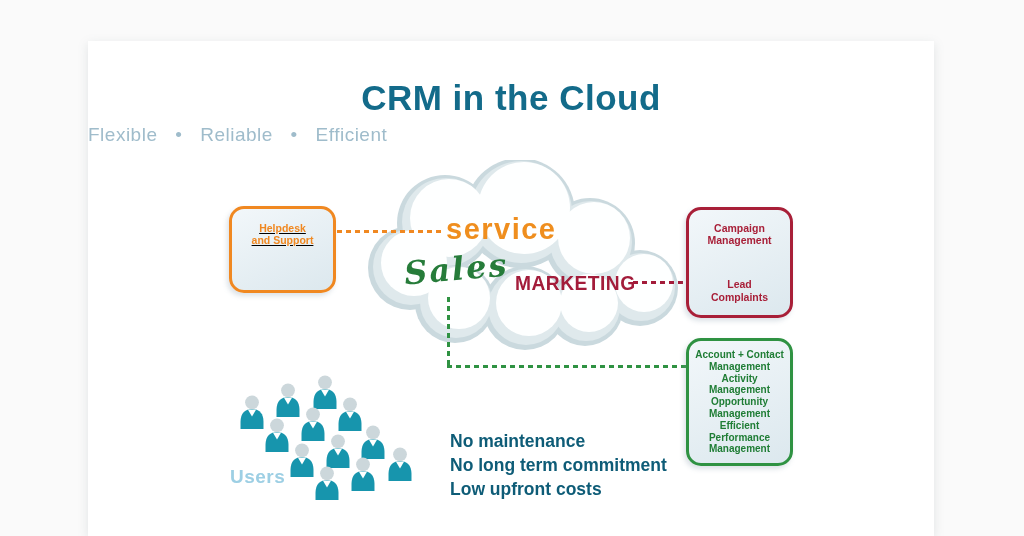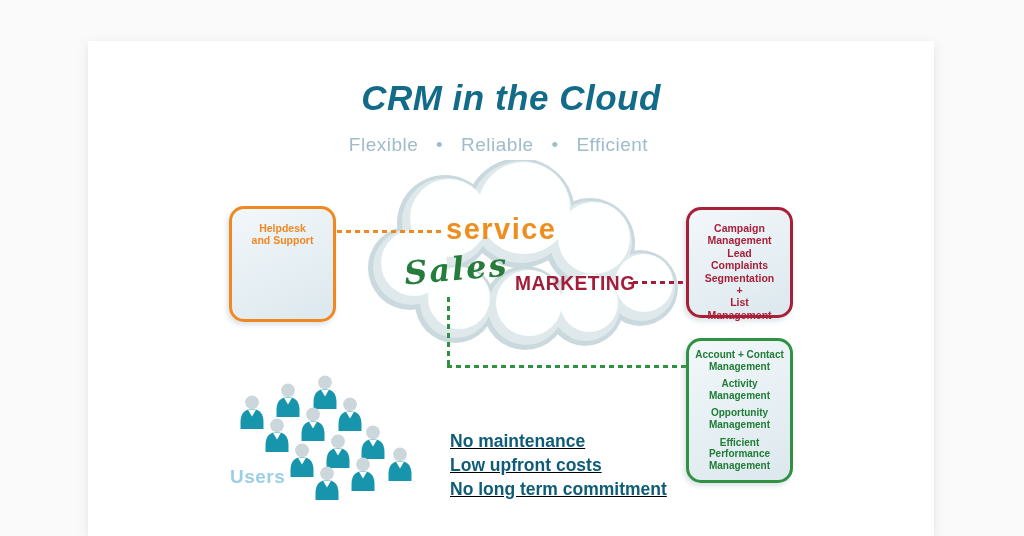--- a/index.html
+++ b/index.html
@@ -11,27 +11,25 @@
   .card{
     position:absolute;left:88px;top:41px;width:846px;height:495px;
     background:#ffffff;
     box-shadow:0 3px 10px rgba(110,125,135,0.18);
   }
   .abs{position:absolute;}
   .title{
     left:88px;top:78px;width:846px;text-align:center;
     font-size:35px;font-weight:700;letter-spacing:0.5px;
     color:var(--title);
-    font-style:italic;
   }
   .subtitle{
-    left:88px;top:124px;width:821px;text-align:center;
+    left:88px;top:124px;width:821px;
     font-size:19px;font-weight:400;word-spacing:12px;letter-spacing:0.5px;
     color:var(--subtitle);
-    margin-top:10px;
   }
   .cloud-svg{left:360px;top:160px;}
   .cloud-word-service{
     left:446px;top:213px;font-size:29px;font-weight:600;letter-spacing:1.5px;
     color:var(--service-orange);
   }
   .cloud-word-sales{
     left:404px;top:250px;font-size:32px;font-weight:700;font-style:italic;
     font-family:"DejaVu Serif", serif;letter-spacing:2px;
     color:var(--sales-green);transform:rotate(-5deg);
@@ -47,35 +45,35 @@
   .dash-green-h{background-image:repeating-linear-gradient(90deg,var(--green) 0 5px,transparent 5px 9px);}
   .dash-green-v{background-image:repeating-linear-gradient(180deg,var(--green) 0 5px,transparent 5px 9px);}
   .feature-box{
     border-radius:15px;
     background:linear-gradient(155deg,var(--box-bg-top) 0%,var(--box-bg-bottom) 100%);
     box-shadow:-2px 3px 5px rgba(140,160,175,0.30);
     display:flex;flex-direction:column;justify-content:space-between;
     box-sizing:border-box;text-align:center;
   }
   .box-item{white-space:pre-line;font-weight:700;line-height:1.18;}
-  .box-orange{left:229px;top:206px;width:107px;height:116px;border:3px solid var(--orange);padding:13px 2px;}
+  .box-orange{left:229px;top:206px;width:107px;height:87px;border:3px solid var(--orange);padding:13px 2px;text-decoration:underline;}
   .box-orange .box-item{color:var(--orange);font-size:10.5px;}
   .box-red{left:686px;top:207px;width:107px;height:111px;border:3px solid var(--red);padding:12px 12px;}
   .box-red .box-item{color:var(--red);font-size:10.5px;}
-  .box-green{left:686px;top:338px;width:107px;height:145px;border:3px solid var(--green);padding:8px 2px;align-items:center;}
+  .box-green{left:686px;top:338px;width:107px;height:128px;border:3px solid var(--green);padding:8px 2px;align-items:center;}
   .box-green .box-item{color:var(--green-text);font-size:10px;}
   .users-label{
     left:230px;top:466px;font-size:19px;font-weight:700;letter-spacing:0.5px;
     color:var(--users-label);
   }
   .person{position:absolute;width:28px;height:34px;}
   .person-head{fill:var(--user-head);}
   .person-body{fill:var(--user-body);}
   .person-collar{fill:#ffffff;}
-  .benefits{left:450px;top:429px;text-decoration:underline;}
+  .benefits{left:450px;top:429px;}
   .benefit-line{
     font-size:17.5px;font-weight:700;color:var(--teal-text);
     line-height:24px;margin-bottom:0;
   }
 </style>
 </head>
 <body>
 
 <div class="card"></div>
 
@@ -127,22 +125,20 @@
 <div class="abs feature-box box-orange">
   <div class="box-item">Helpdesk
 and Support</div>
 </div>
 
 <div class="abs feature-box box-red">
   <div class="box-item">Campaign
 Management</div>
   <div class="box-item">Lead
 Complaints</div>
-  <div class="box-item">Segmentation +
-List Management</div>
 </div>
 
 <div class="abs feature-box box-green">
   <div class="box-item">Account + Contact
 Management</div>
   <div class="box-item">Activity
 Management</div>
   <div class="box-item">Opportunity
 Management</div>
   <div class="box-item">Efficient
@@ -210,15 +206,15 @@
     <circle class="person-head" cx="15" cy="8" r="7.5"></circle>
     <path class="person-body" d="M2.5,37 L2.5,29 C2.5,19.5 8,15.2 15,15.2 C22,15.2 27.5,19.5 27.5,29 L27.5,37 Z"></path>
     <path class="person-collar" d="M10.5,15.8 L15,23.5 L19.5,15.8 Z"></path>
   </svg>
   </div>
 
 <div class="abs users-label">Users</div>
 
 <div class="abs benefits">
   <div class="benefit-line">No maintenance</div>
+  <div class="benefit-line">No long term commitment</div>
   <div class="benefit-line">Low upfront costs</div>
-  <div class="benefit-line">No long term commitment</div>
 </div>
 
 </body></html>

